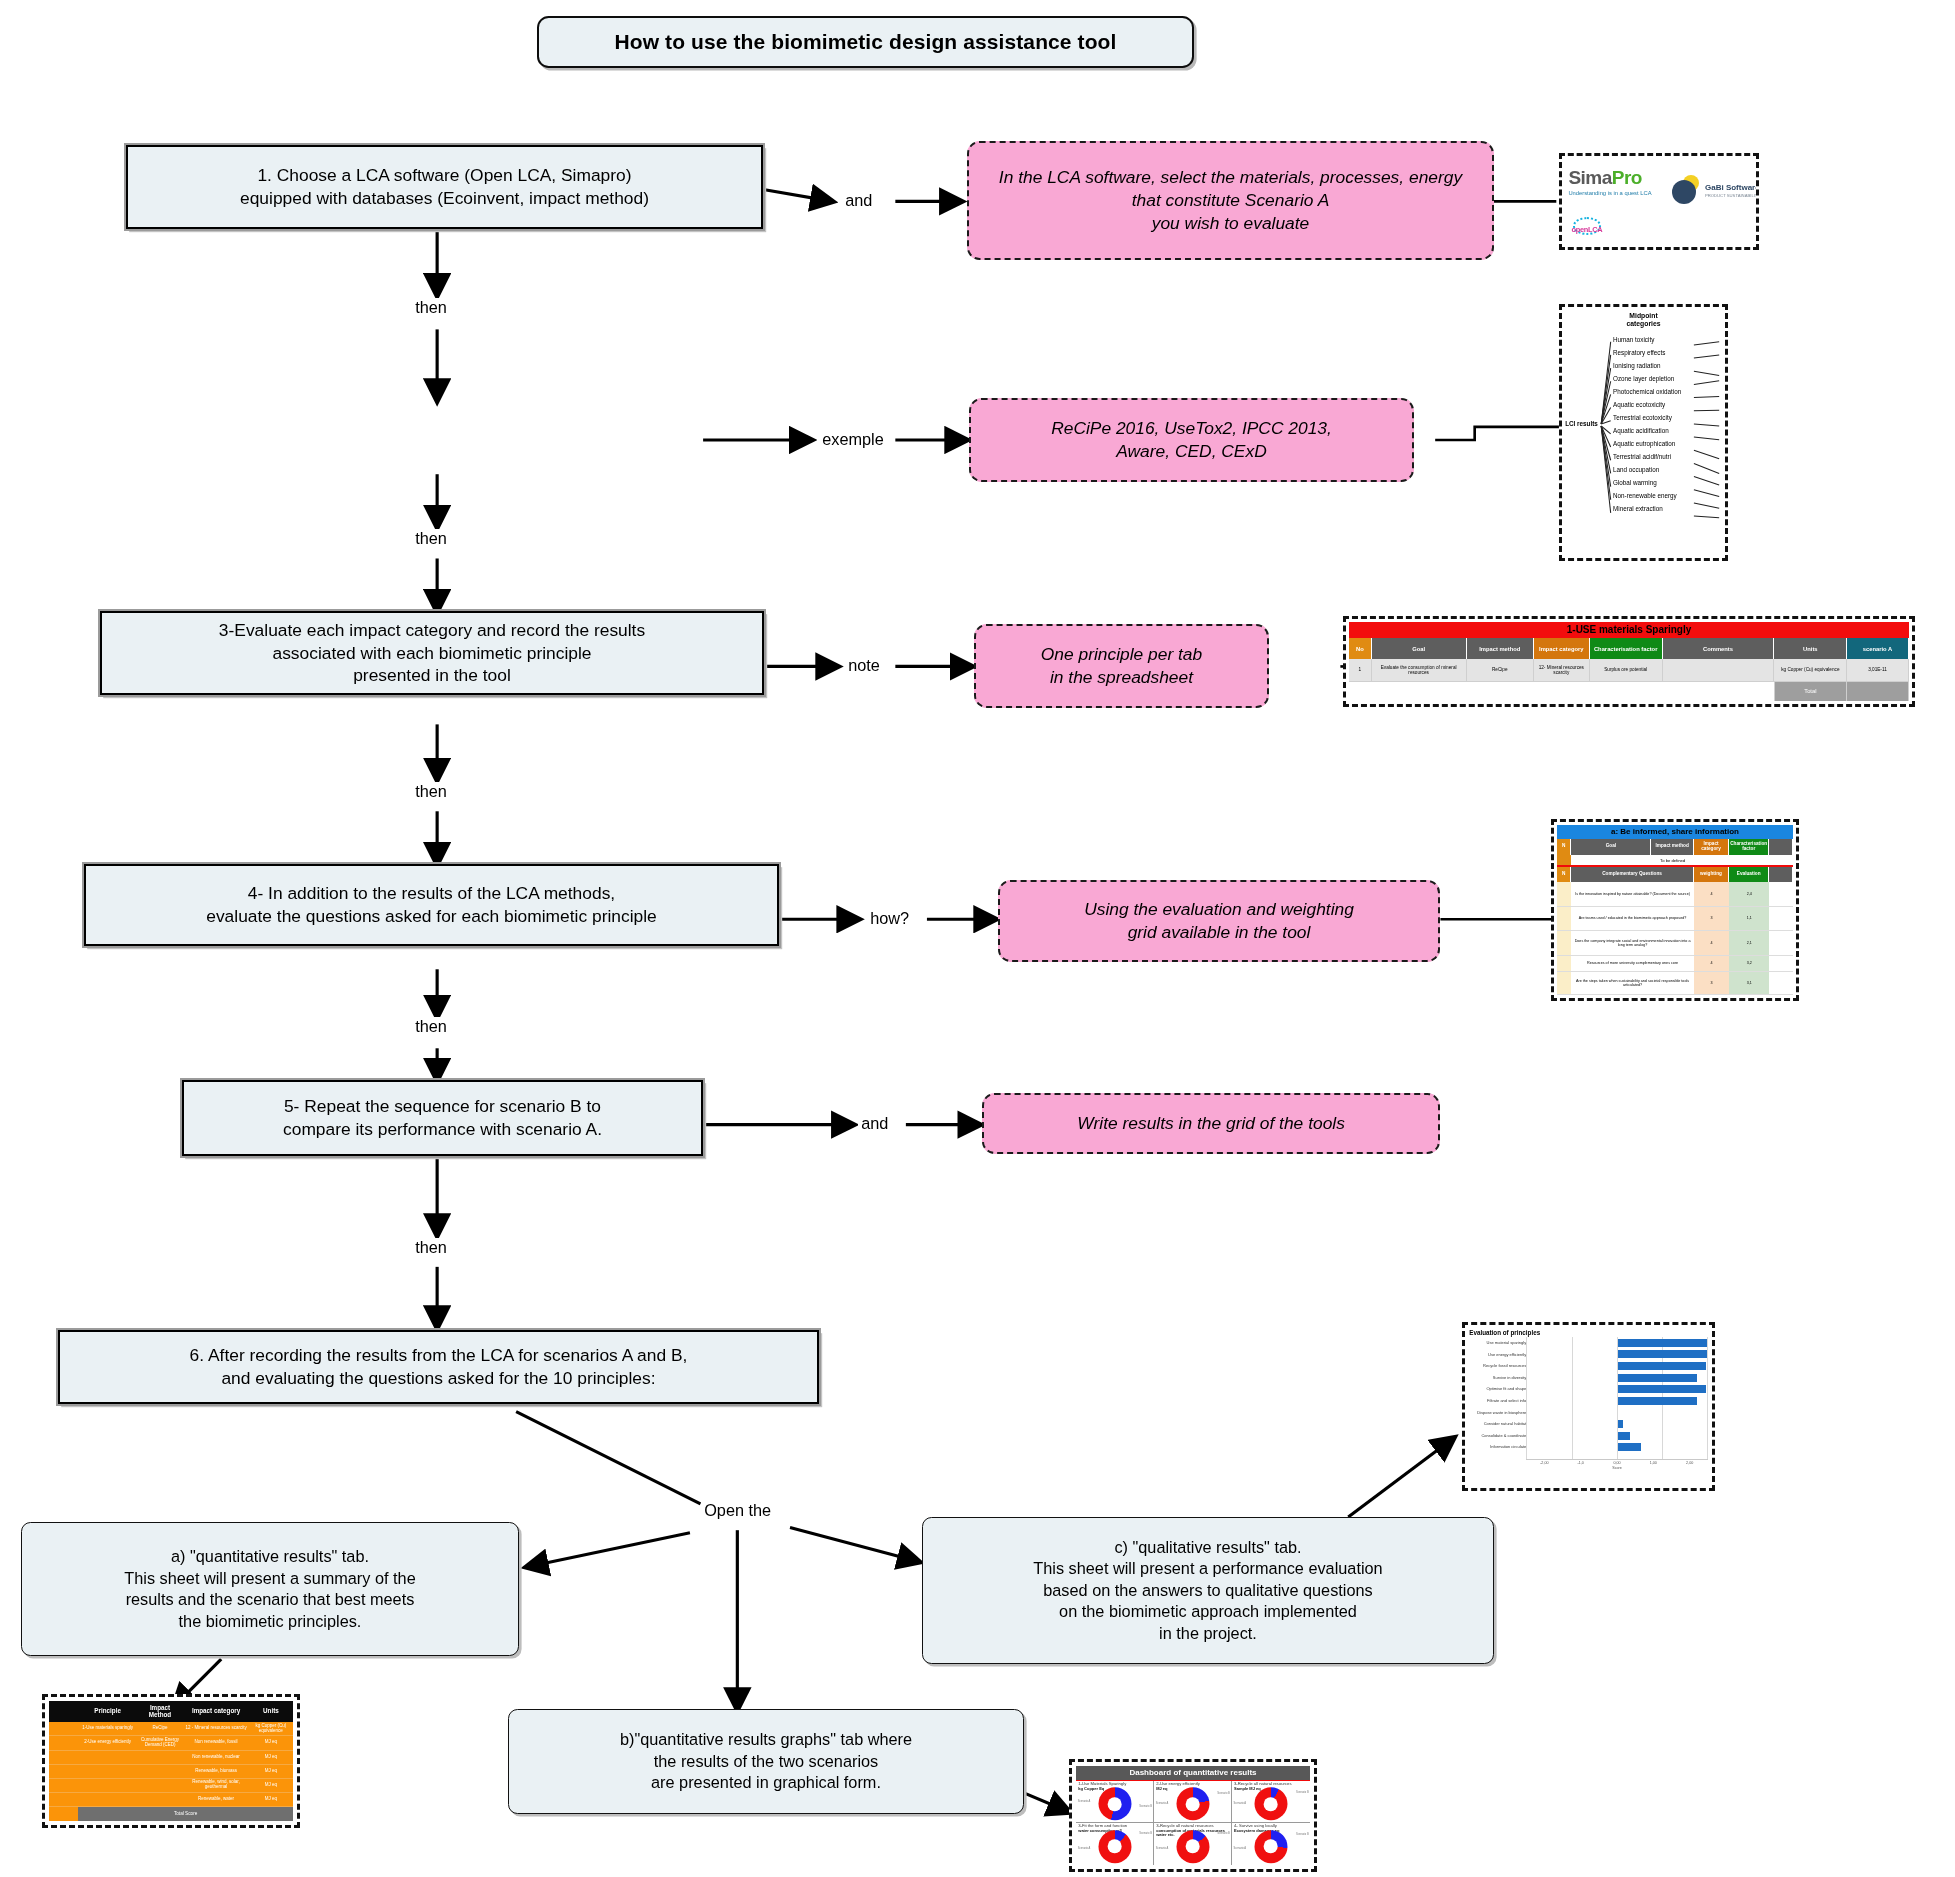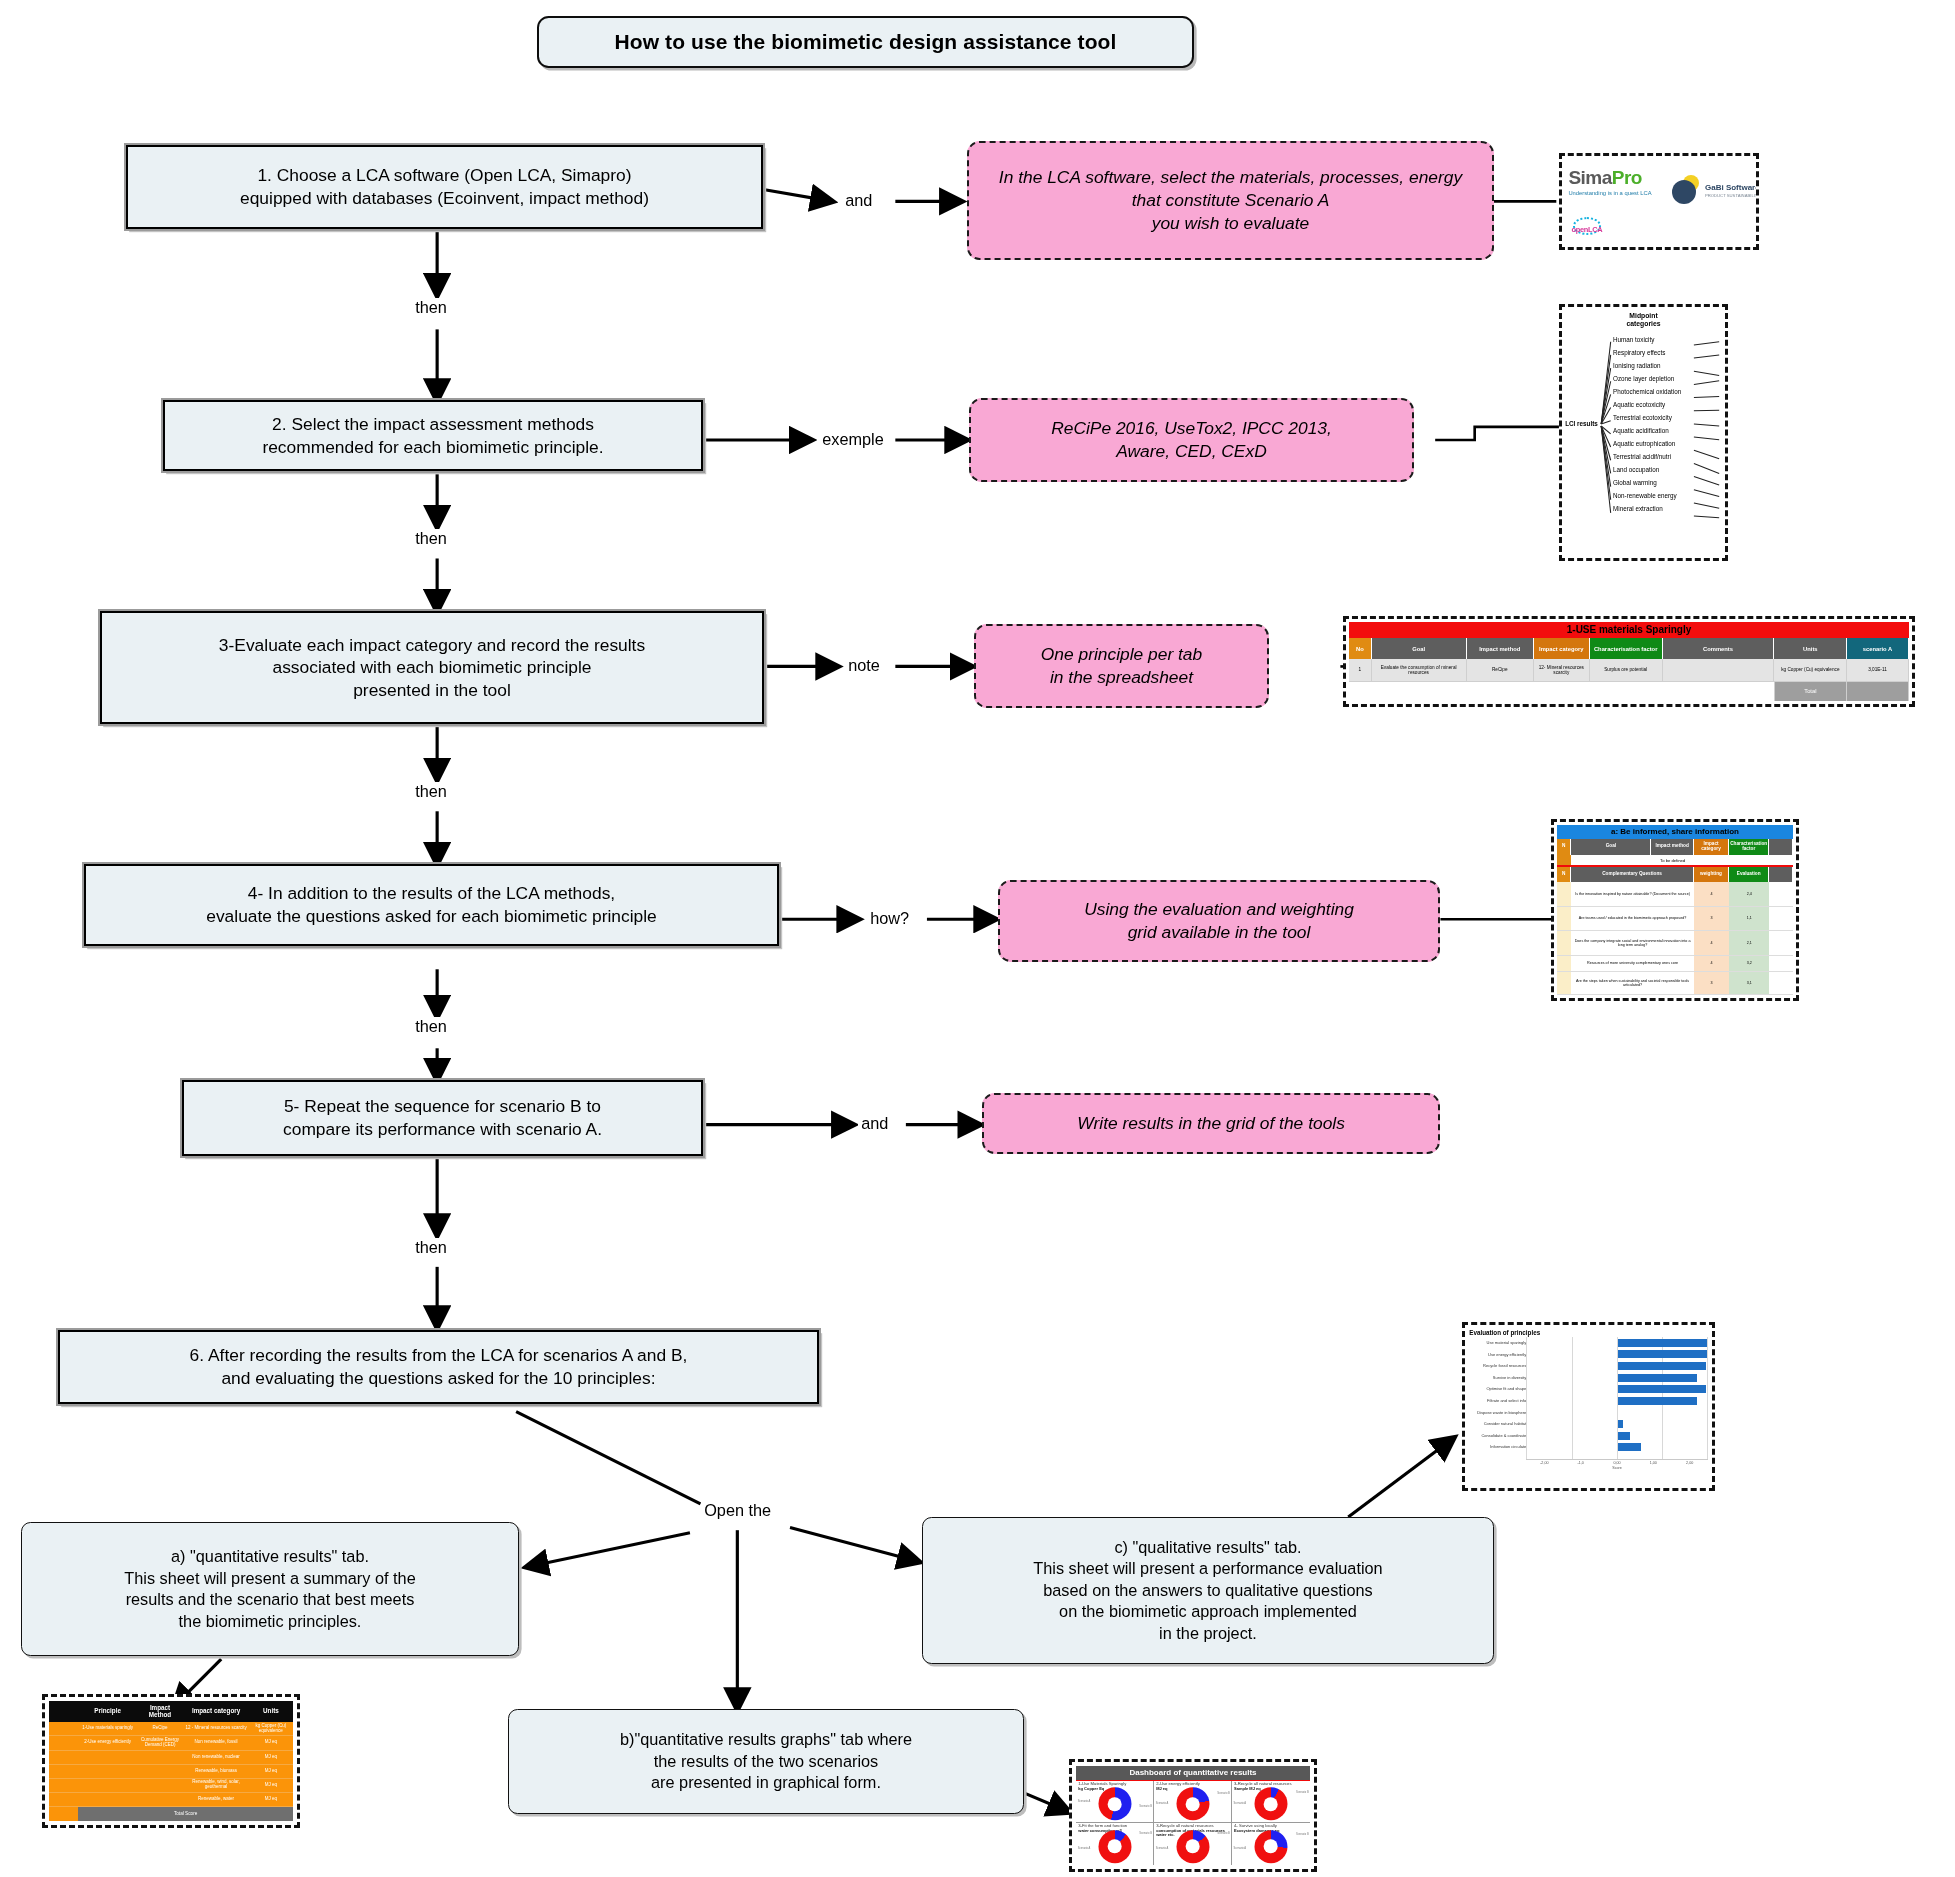--- a/index.html
+++ b/index.html
@@ -249,26 +249,22 @@
 
   <div class="title-box" style="left:537px;top:16px;width:653px;height:48px;">
     <span>How to use the biomimetic design assistance tool</span>
   </div>
 
   <div class="step-box" style="left:126px;top:145px;width:637px;height:84px;">
     <div class="inner" style="white-space:pre-line;">1.    Choose a LCA software (Open LCA, Simapro)
 equipped with databases (Ecoinvent, impact method)</div>
   </div>
 
-  <div class="step-box" style="left:163px;top:400px;width:540px;height:71px;">
-    <div class="inner" style="white-space:pre-line;">2.    Select the impact assessment methods
-recommended  for each biomimetic principle.</div>
-  </div>
-
-  <div class="step-box" style="left:100px;top:611px;width:664px;height:113px;">
+
+  <div class="step-box" style="left:100px;top:611px;width:664px;height:84px;">
     <div class="inner" style="white-space:pre-line;">3-Evaluate each impact category and record the results
 associated with each biomimetic principle
 presented in the tool</div>
   </div>
 
   <div class="step-box" style="left:84px;top:864px;width:695px;height:82px;">
     <div class="inner" style="white-space:pre-line;">4- In addition to the results of the LCA methods,
 evaluate the questions asked for each biomimetic principle</div>
   </div>
 

